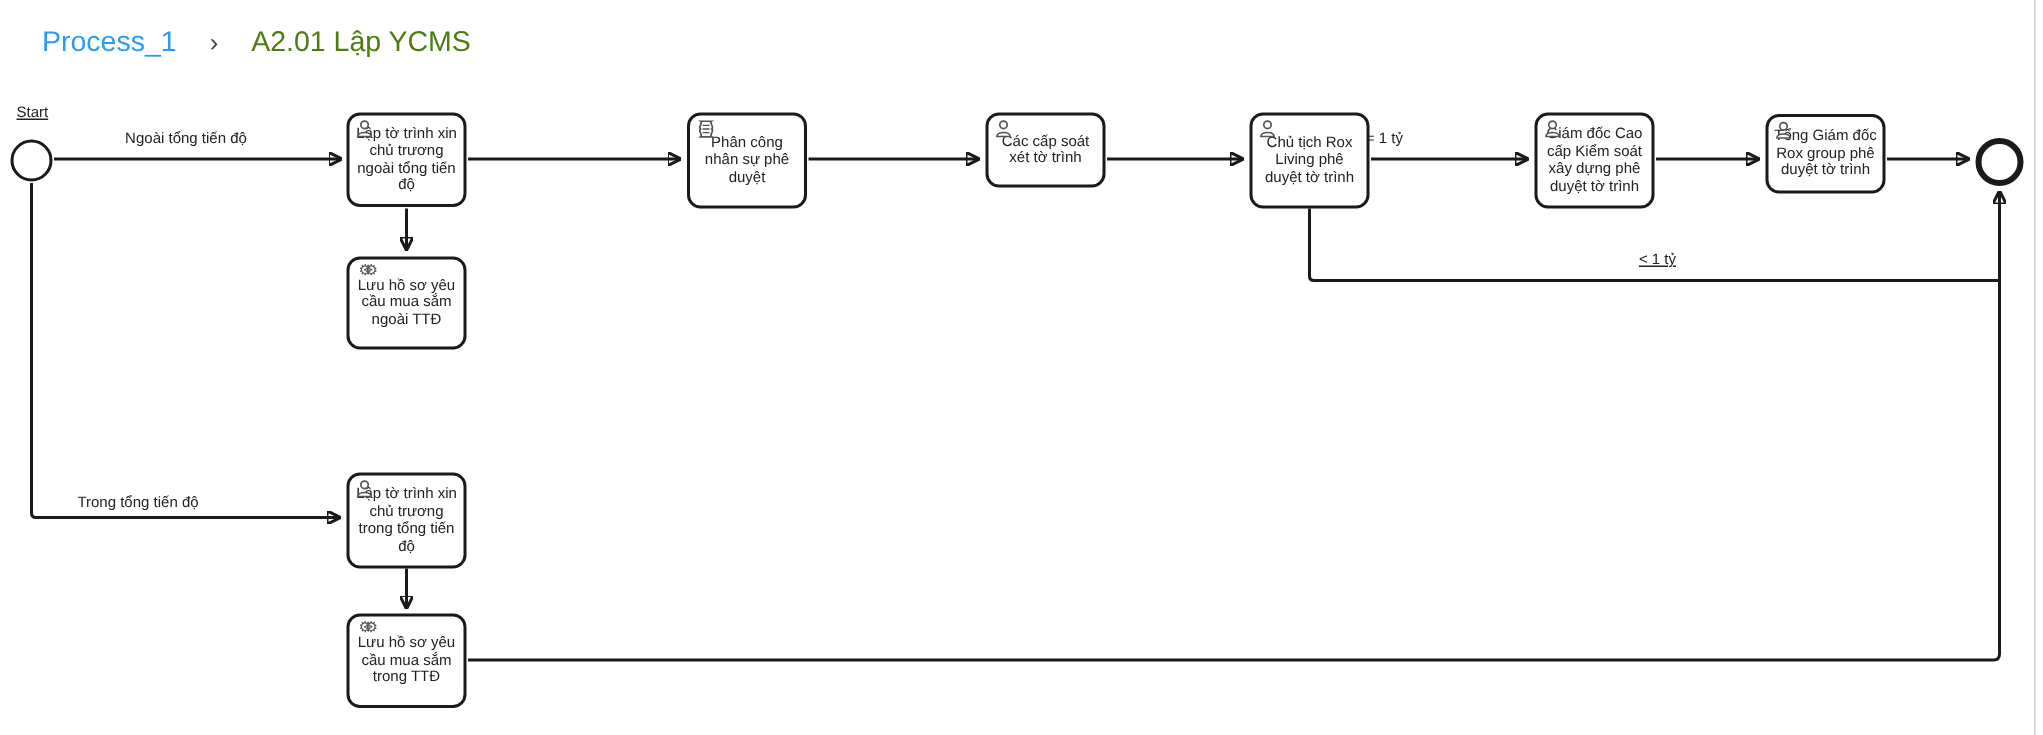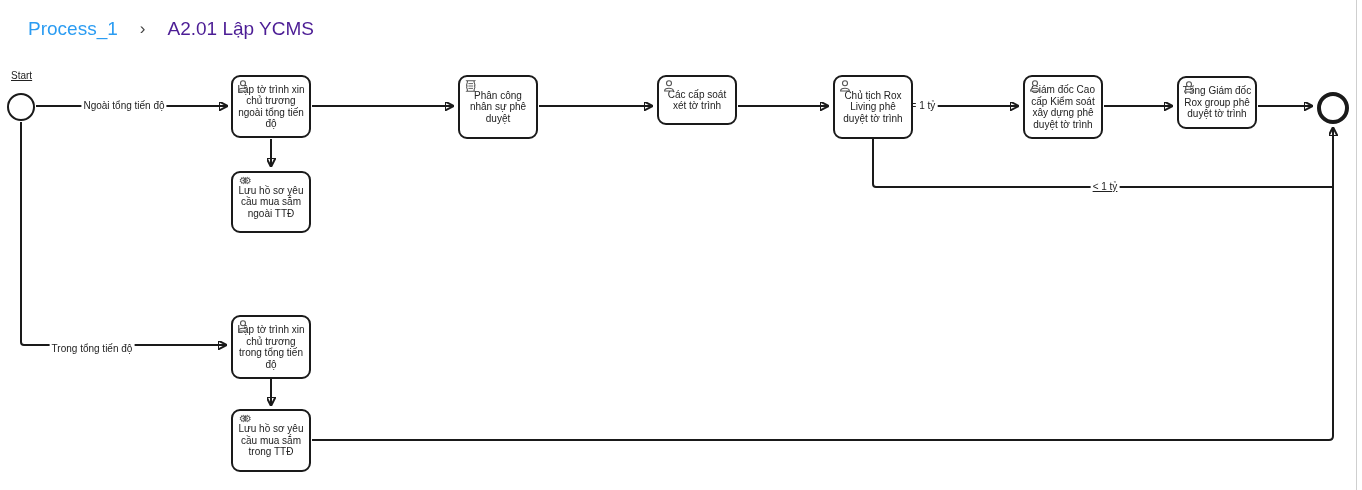--- a/index.html
+++ b/index.html
@@ -13,21 +13,21 @@
     position:absolute; left:1356px; top:0; width:1px; height:490px;
     background:#cfcfcf;
   }
   
   .breadcrumb {
     position:absolute; left:28px; top:18px; display:flex; align-items:center;
     gap:22px; font-size:19px; white-space:nowrap;
   }
   .crumb-link { color:#2b9cf2; cursor:pointer; }
   .crumb-sep  { color:#444; font-size:17px; }
-  .crumb-current { color:#4c1d95; }
+  .crumb-current { color:#4d7c0f; }
   
   svg.flows { position:absolute; left:0; top:0; width:1362px; height:490px; }
   svg.flows path { stroke:#1a1a1a; stroke-width:2; fill:none; }
   
   .event { position:absolute; background:#fff; border-radius:50%; }
   .event.start { left:7px;  top:93px; width:28px; height:28px; border:2px solid #1a1a1a; }
   .event.end   { left:1317px; top:92px; width:32px; height:32px; border:4px solid #1a1a1a; }
   .start-label { position:absolute; left:11px; top:70px; font-size:10px; color:#222;text-decoration:underline; }
   
   .task {
@@ -35,21 +35,21 @@
     border:2px solid #1a1a1a; border-radius:9px;
     display:flex; align-items:center; justify-content:center;
     text-align:center; font-size:10px; line-height:11.5px; color:#222;
     padding:3px 3px;
   }
   .ticon { position:absolute; left:3px; top:2px; width:14px; height:14px; }
   .ticon.gear { font-size:10px; color:#555; letter-spacing:-5px; top:1px; line-height:13px; }
   
   .elabel {
     position:absolute; transform:translateX(-50%);
-    font-size:10px; color:#222; white-space:nowrap; background:#fff; padding:0 2px;margin-top:13px;
+    font-size:10px; color:#222; white-space:nowrap; background:#fff; padding:0 2px;
   }
 </style>
 </head>
 <body>
 
 <div class="canvas">
 
   <div class="breadcrumb">
     <span class="crumb-link">Process_1</span>
     <span class="crumb-sep">›</span>

